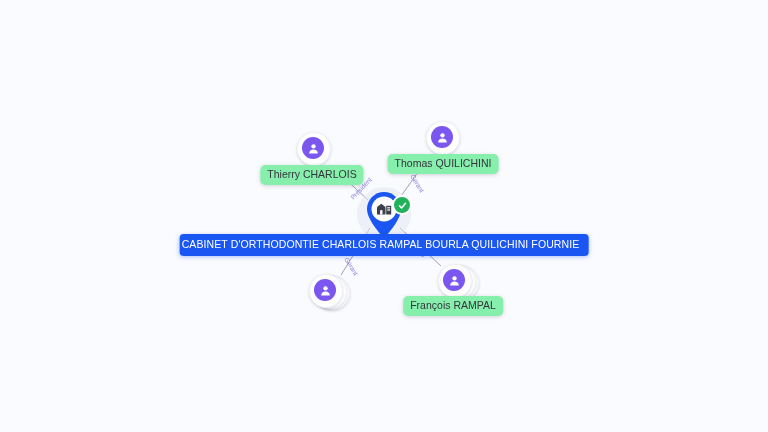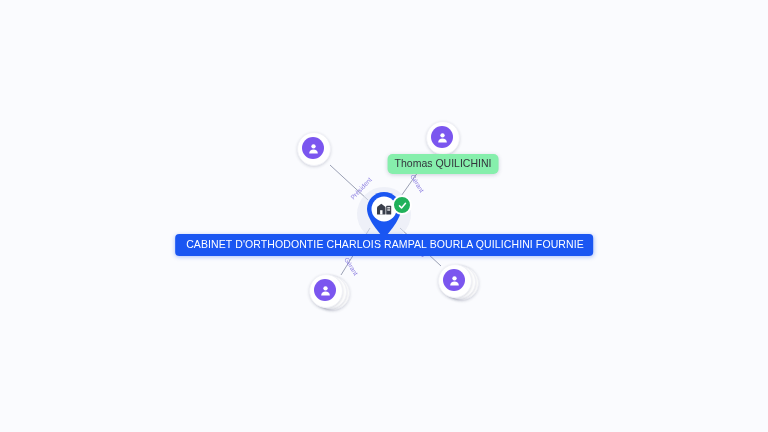--- a/index.html
+++ b/index.html
@@ -80,21 +80,21 @@
     z-index:6;
   }
   .company-label{
     position:absolute;
     transform:translateX(-50%);
     background:#1a56f2;
     color:#ffffff;
     font-size:10.5px;
     letter-spacing:.1px;
     line-height:1;
-    padding:5px 9px 6px 11px;
+    padding:5px 9px 6px 2px;
     border-radius:4px;
     white-space:nowrap;
     box-shadow:0 1px 4px rgba(26,86,242,.35);
     z-index:7;
   }
   .edge-label{
     position:absolute;
     color:#8a7ce0;
     font-size:6.5px;
     white-space:nowrap;
@@ -123,20 +123,21 @@
     <div class="avatar-wrap">
       <div class="stack s1"></div>
       <div class="avatar-circle">
         <svg class="person-glyph" width="13" height="13" viewBox="0 0 24 24" fill="#ffffff">
           <circle cx="12" cy="8" r="4"></circle>
           <path d="M4 21c0-4.4 3.6-7 8-7s8 2.6 8 7z"></path>
         </svg>
       </div>
     </div>
   </div>
+  <div class="node-label" style="left:312px;top:165px;">Thierry CHARLOIS</div>
 
   <div class="person-node" style="left:443px;top:138px;">
     <div class="avatar-wrap">
       <div class="stack s1"></div>
       <div class="avatar-circle">
         <svg class="person-glyph" width="13" height="13" viewBox="0 0 24 24" fill="#ffffff">
           <circle cx="12" cy="8" r="4"></circle>
           <path d="M4 21c0-4.4 3.6-7 8-7s8 2.6 8 7z"></path>
         </svg>
       </div>
@@ -164,20 +165,21 @@
       <div class="stack s2"></div>
       <div class="stack s1"></div>
       <div class="avatar-circle">
         <svg class="person-glyph" width="13" height="13" viewBox="0 0 24 24" fill="#ffffff">
           <circle cx="12" cy="8" r="4"></circle>
           <path d="M4 21c0-4.4 3.6-7 8-7s8 2.6 8 7z"></path>
         </svg>
       </div>
     </div>
   </div>
+  <div class="node-label" style="left:453px;top:296px;">François RAMPAL</div>
 
   <div class="company-node" style="left:384px;top:214px;">
     <div class="pin-halo"></div>
     <svg class="pin" viewBox="0 0 42 50">
       <path d="M21 2C11.6 2 4 9.6 4 19c0 12 17 29 17 29s17-17 17-29C38 9.6 30.4 2 21 2z" fill="#1a56f2"></path>
       <circle cx="21" cy="19" r="12.5" fill="#ffffff"></circle>
       <g fill="#3a3f4a">
         <rect x="14" y="17" width="8.5" height="7.5" rx="0.6"></rect>
         <rect x="23.2" y="15.8" width="5" height="8.7" rx="0.6"></rect>
         <rect x="24.3" y="17.2" width="2.8" height="1.2" fill="#ffffff"></rect>

